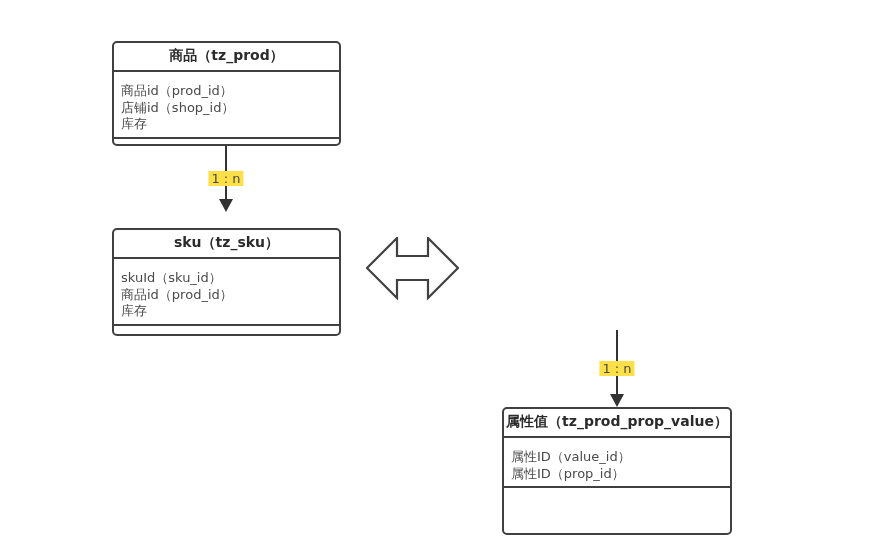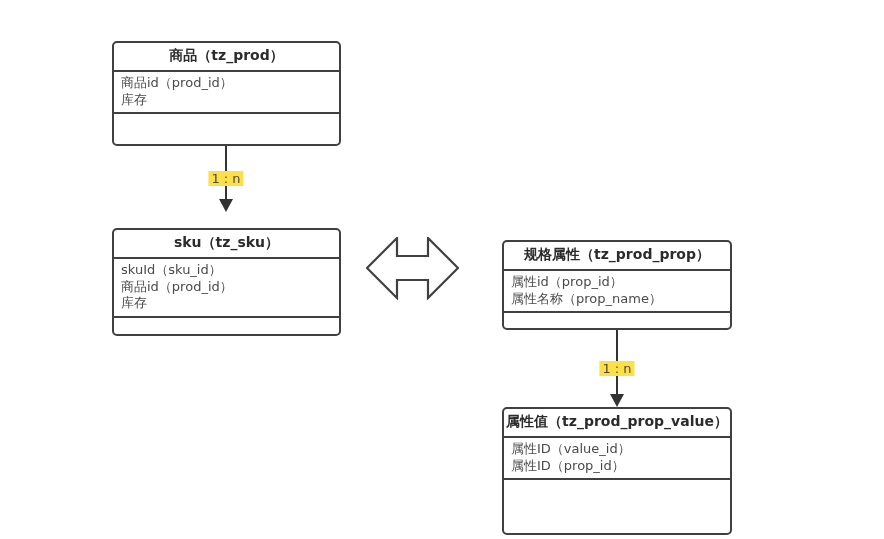--- a/index.html
+++ b/index.html
@@ -35,21 +35,21 @@
     font-size: 14px;
     font-weight: bold;
     color: #2b2b2b;
     padding: 4px 4px 5px 4px;
     text-align: center;
     white-space: nowrap;
   }
   .entity-fields {
     flex: 0 0 auto;
     border-bottom: 2px solid #404040;
-    padding: 3px 7px 4px 7px;
+    padding: 11px 7px 4px 7px;
     font-size: 13px;
     line-height: 16.5px;
     color: #4a4a4a;
   }
   .entity-field { white-space: nowrap; }
   .entity-empty { flex: 1 1 auto; }
 
   
   .arrow-v { position: absolute; width: 16px; }
   .arrow-line {
@@ -81,20 +81,21 @@
 </style>
 </head>
 <body>
 
 <div class="canvas">
 
   <div class="entity" style="left:112px; top:41px; width:229px; height:105px;">
     <div class="entity-title">商品（tz_prod）</div>
     <div class="entity-fields">
       <div class="entity-field">商品id（prod_id）</div>
+      <div class="entity-field">店铺id（shop_id）</div>
       <div class="entity-field">库存</div>
     </div>
     <div class="entity-empty"></div>
   </div>
 
   <div class="arrow-v" style="left:218px; top:146px; height:66px;">
     <div class="arrow-line"></div>
     <div class="arrow-head"></div>
     <span class="arrow-label" style="top:25px;">1 : n</span>
   </div>
@@ -106,28 +107,20 @@
       <div class="entity-field">商品id（prod_id）</div>
       <div class="entity-field">库存</div>
     </div>
     <div class="entity-empty"></div>
   </div>
 
   <svg class="double-arrow" style="left:366px; top:237px;" width="93" height="63" viewBox="0 0 93 63">
     <polygon points="1,31 31,1 31,19 62,19 62,1 92,31 62,61 62,43 31,43 31,61" fill="#ffffff" stroke="#404040" stroke-width="2.2" stroke-linejoin="miter"></polygon>
   </svg>
 
-  <div class="entity" style="left:502px; top:240px; width:230px; height:90px;">
-    <div class="entity-title">规格属性（tz_prod_prop）</div>
-    <div class="entity-fields">
-      <div class="entity-field">属性id（prop_id）</div>
-      <div class="entity-field">属性名称（prop_name）</div>
-    </div>
-    <div class="entity-empty"></div>
-  </div>
 
   <div class="arrow-v" style="left:609px; top:330px; height:77px;">
     <div class="arrow-line"></div>
     <div class="arrow-head"></div>
     <span class="arrow-label" style="top:31px;">1 : n</span>
   </div>
 
   <div class="entity" style="left:502px; top:407px; width:230px; height:128px;">
     <div class="entity-title">属性值（tz_prod_prop_value）</div>
     <div class="entity-fields">

